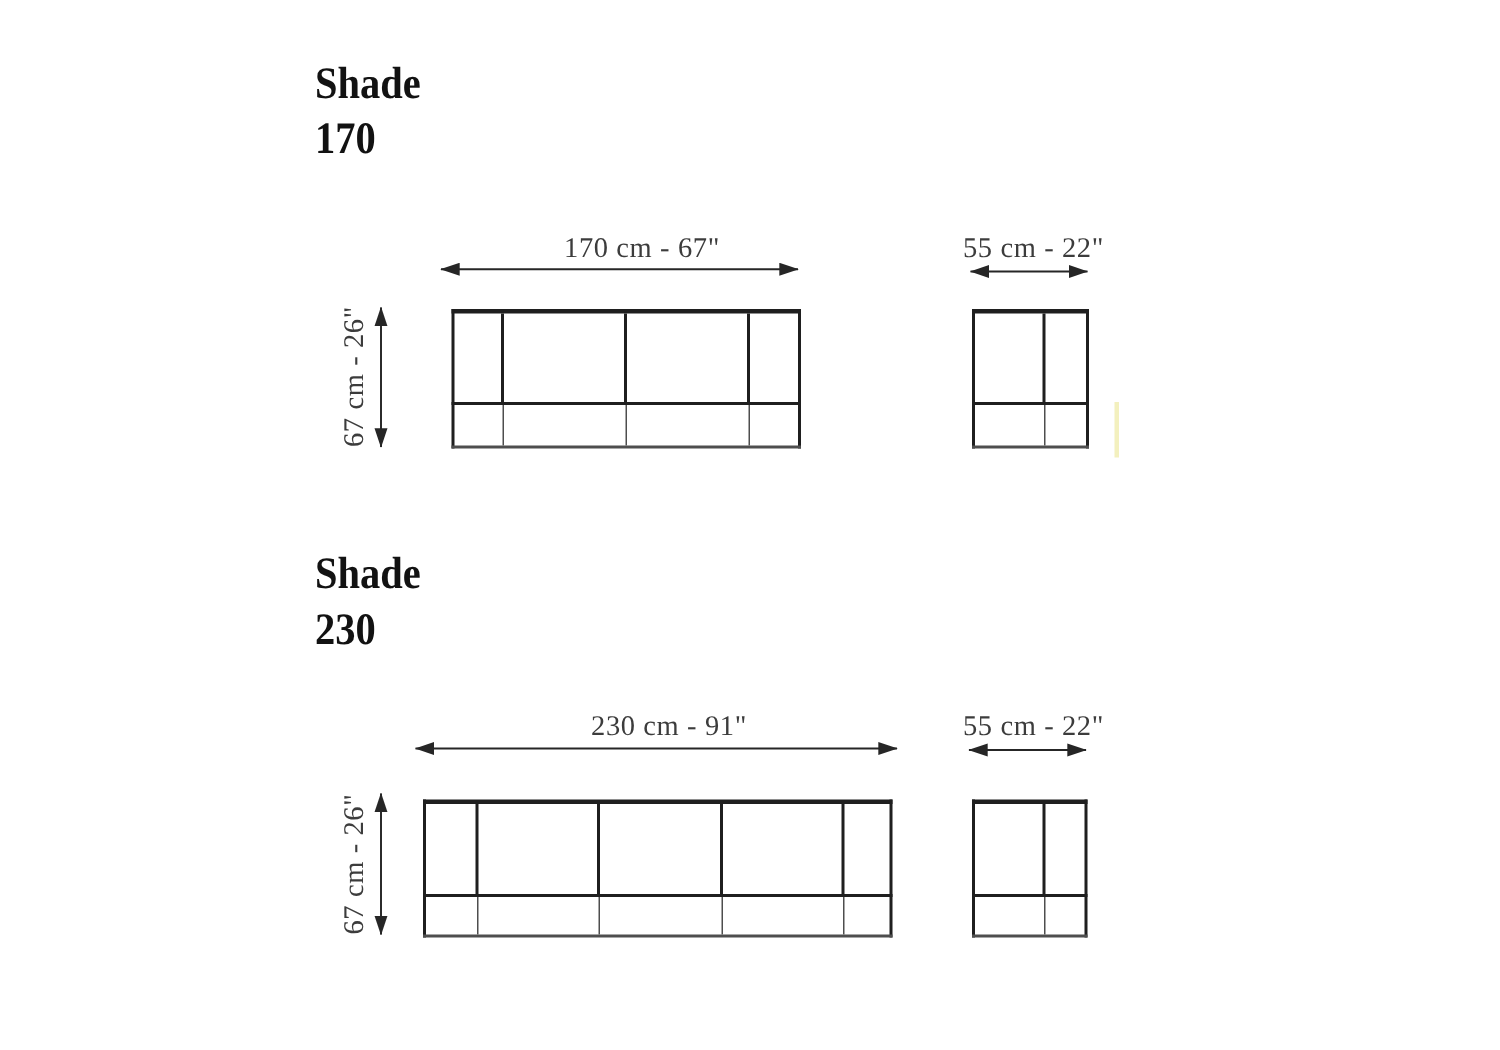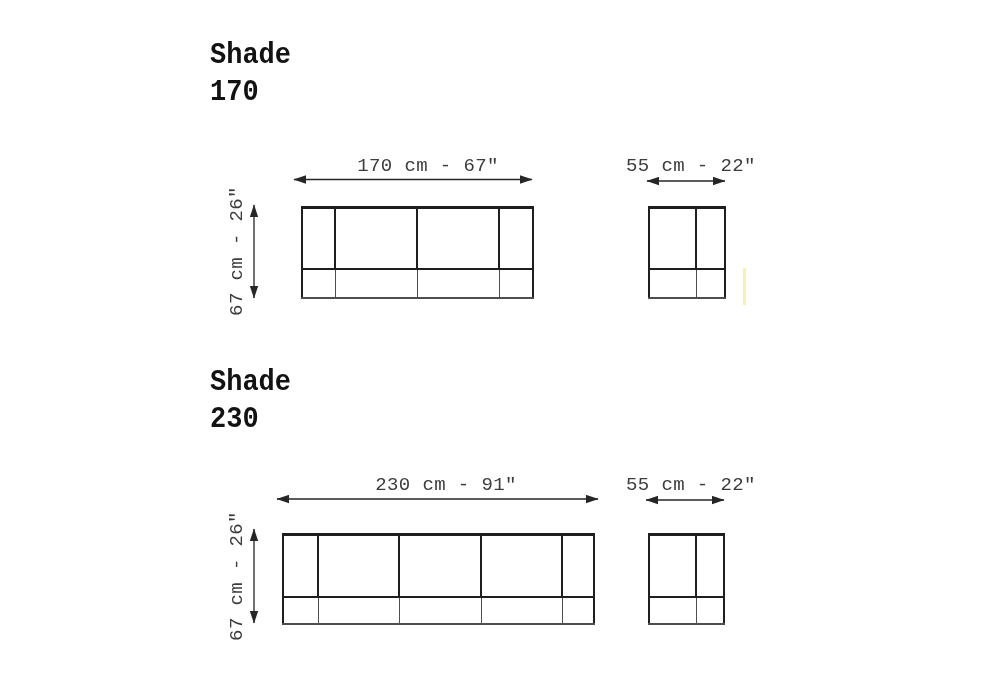--- a/index.html
+++ b/index.html
@@ -1,19 +1,19 @@
 <!DOCTYPE html>
 <html><head>
 <meta charset="utf-8">
 <style>
   html, body { margin:0; padding:0; background:#ffffff; }
   .canvas {
     position:relative; width:832px; height:700px;
     background:#ffffff; overflow:hidden;
-    font-family:Liberation Mono, monospace;
+    font-family:Liberation Serif, serif;
   }
   .title {
     position:absolute;
     font-weight:700; font-size:30px; line-height:37px;
     color:#121212; transform:scaleX(0.9); transform-origin:0 0;
   }
   .title span { display:block; }
   .dim {
     position:absolute; font-size:19px; color:#3c3c3c;
     text-align:center; letter-spacing:0.4px; white-space:nowrap;

